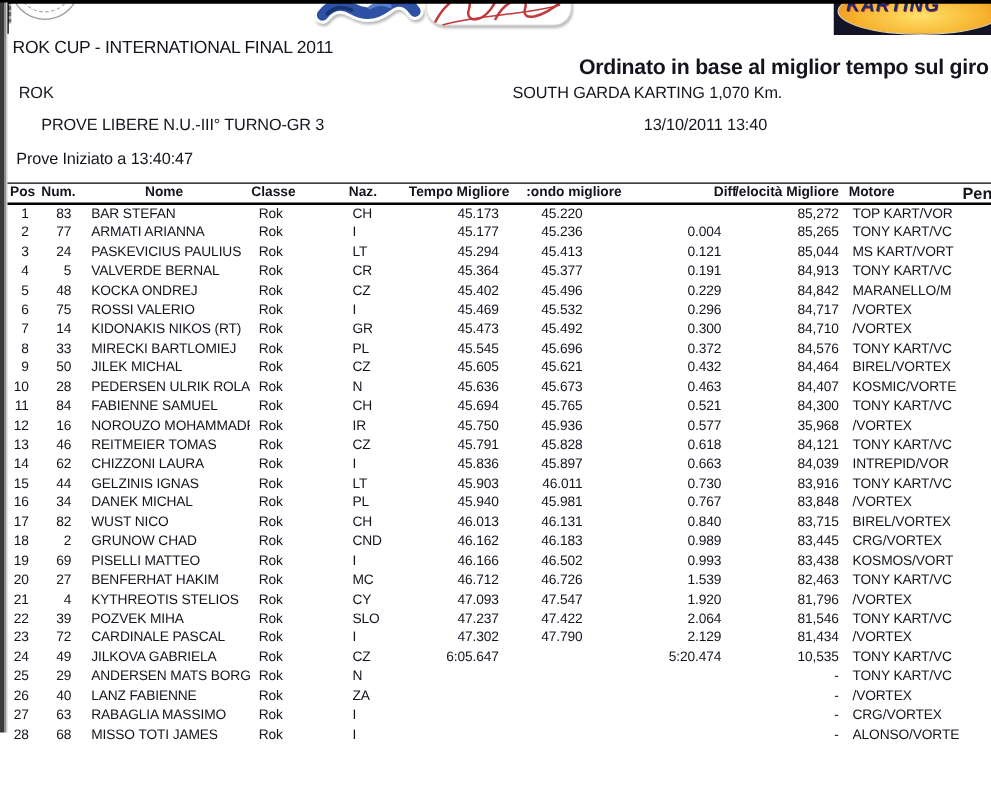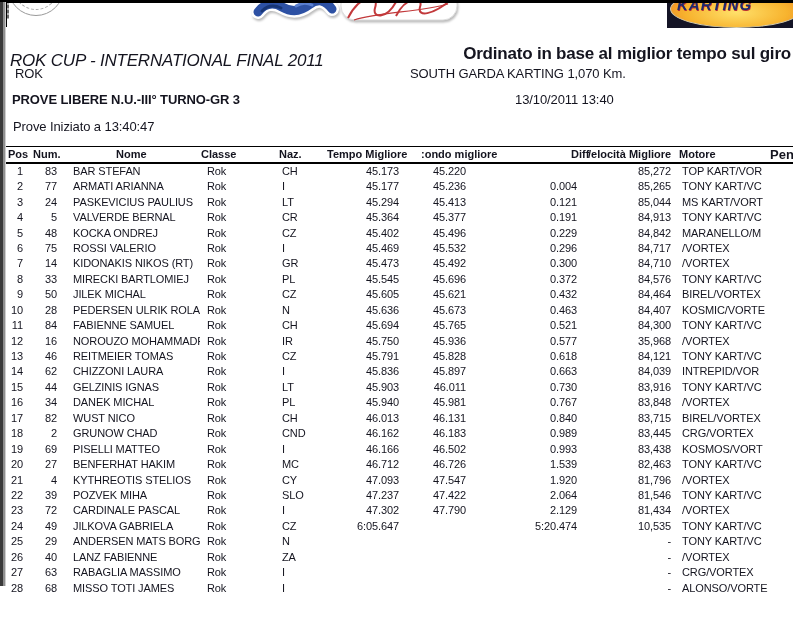--- a/index.html
+++ b/index.html
@@ -25,27 +25,27 @@
   .logo-blue{left:252px;top:-3px;filter:drop-shadow(1px 2px 1px #bbbbbb);}
   .logo-red{left:340px;top:-2px;filter:drop-shadow(1px 2px 1px #bbbbbb);}
   .logo-right{left:667px;top:0;width:138px;height:28px;background:#141426;overflow:hidden;}
   .logo-oval{position:absolute;left:3px;top:-10px;width:131px;height:36px;border-radius:50%;
              background:radial-gradient(ellipse at 50% 60%,#ffe06a 0%,#f7b32e 55%,#e8731f 100%);
              border:1px solid #d8d0b0;}
   .logo-karting{position:absolute;left:10px;top:-4px;width:128px;font-style:italic;font-weight:bold;
                 font-size:15px;letter-spacing:1px;color:#1b2a6e;text-shadow:0.5px 0.5px 0 #b33;}
 
   
-  .title-left{left:10px;top:51px;font-size:17px;letter-spacing:-0.2px;white-space:nowrap;font-style:italic;}
+  .title-left{left:10px;top:29px;font-size:14px;letter-spacing:-0.2px;white-space:nowrap;}
   .title-right{right:2px;top:34px;font-size:17px;font-weight:bold;letter-spacing:-0.2px;white-space:nowrap;margin-top:10px;}
 
   .info{font-size:13px;letter-spacing:-0.1px;white-space:nowrap;}
   .i-rok{left:15px;top:66px;}
   .i-track{left:410px;top:66px;}
-  .i-session{left:12px;top:92px;font-weight:bold;}
+  .i-session{left:33px;top:92px;}
   .i-date{left:515px;top:92px;}
   .i-start{left:13px;top:119px;}
 
   
   .th{position:absolute;top:147px;font-size:11px;font-weight:bold;white-space:nowrap;line-height:14px;}
   .th-pos{left:8px;} .th-num{left:33px;} .th-nome{left:116px;} .th-classe{left:201px;}
   .th-naz{left:279px;} .th-tempo{left:327px;} .th-secondo{left:421px;} .th-diff{left:535px;padding-left:36px;}
   .th-vel{left:588px;width:89px;overflow:hidden;} .th-motore{left:679px;} .th-pen{left:770px;font-size:13px;top:148px;}
 
   

